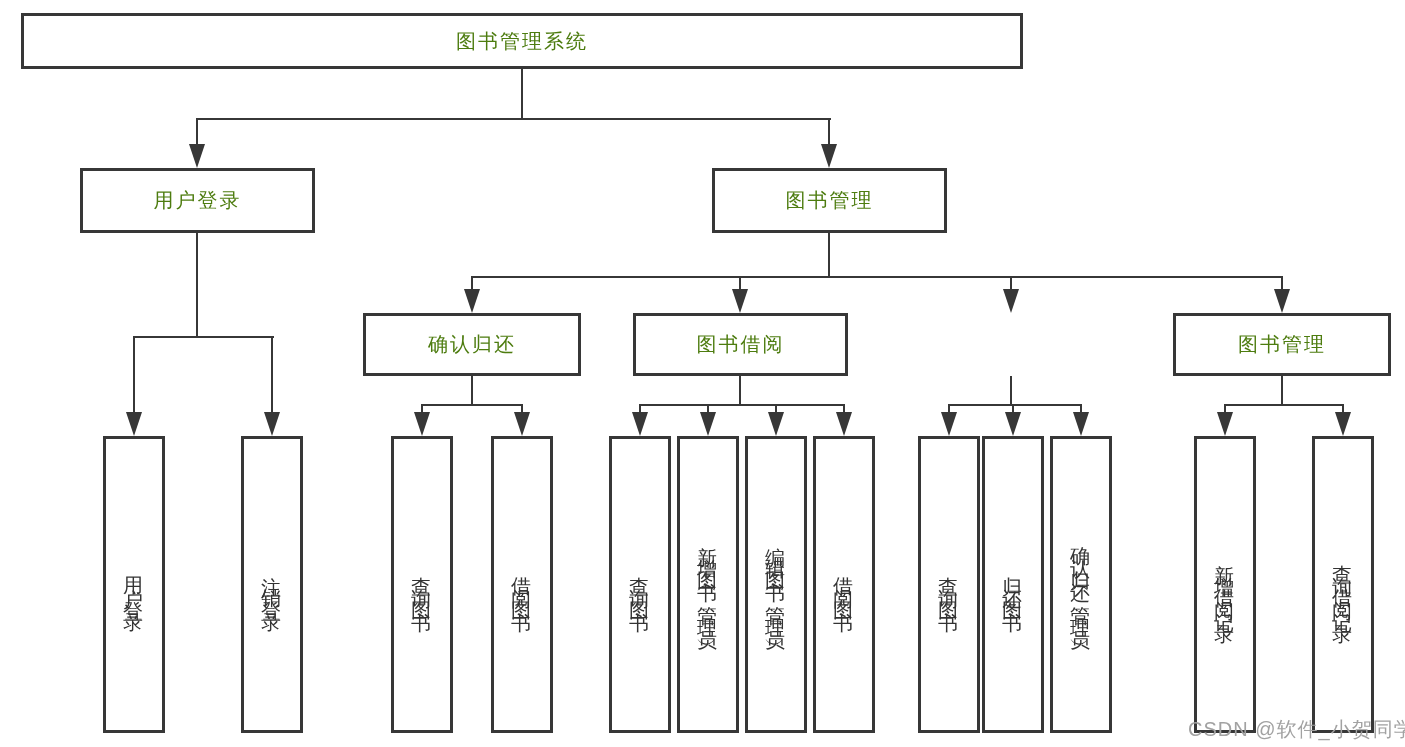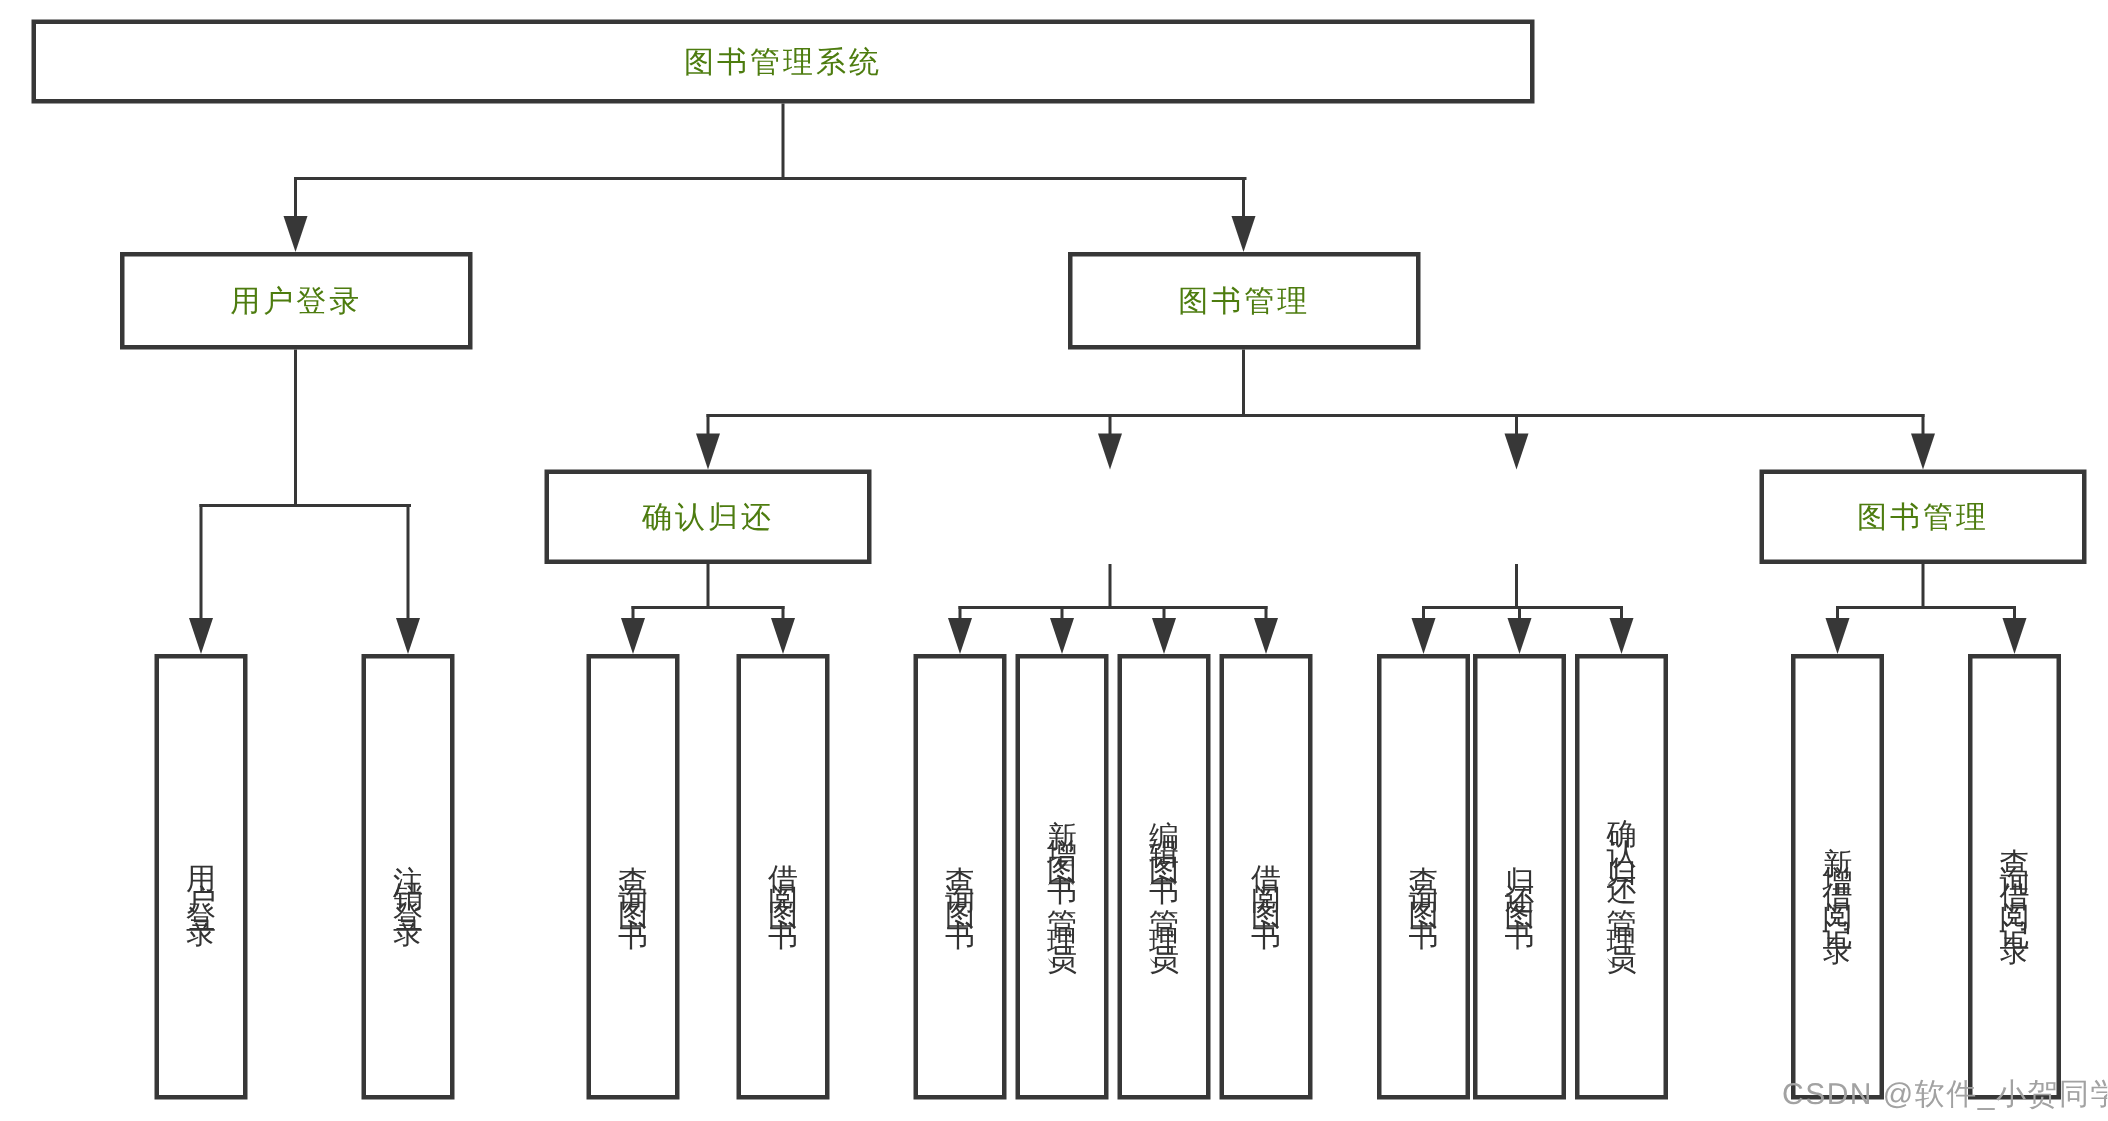--- a/index.html
+++ b/index.html
@@ -95,20 +95,23 @@
   <div class="line" style="left:1010px;top:276px;width:2px;height:18px"></div>
   <div class="line" style="left:1281px;top:276px;width:2px;height:18px"></div>
   <div class="arrow" style="left:464px;top:289px"></div>
   <div class="arrow" style="left:732px;top:289px"></div>
   <div class="arrow" style="left:1003px;top:289px"></div>
   <div class="arrow" style="left:1274px;top:289px"></div>
 
   <div class="node" style="left:363px;top:313px;width:218px;height:63px">
     <span class="lbl">确认归还</span>
   </div>
+  <div class="node" style="left:633px;top:313px;width:215px;height:63px">
+    <span class="lbl">图书借阅</span>
+  </div>
   <div class="node" style="left:1173px;top:313px;width:218px;height:63px">
     <span class="lbl">图书管理</span>
   </div>
 
   <div class="line" style="left:471px;top:376px;width:2px;height:30px"></div>
   <div class="line" style="left:421px;top:404px;width:102px;height:2px"></div>
   <div class="line" style="left:421px;top:404px;width:2px;height:12px"></div>
   <div class="line" style="left:521px;top:404px;width:2px;height:12px"></div>
   <div class="arrow" style="left:414px;top:412px"></div>
   <div class="arrow" style="left:514px;top:412px"></div>

